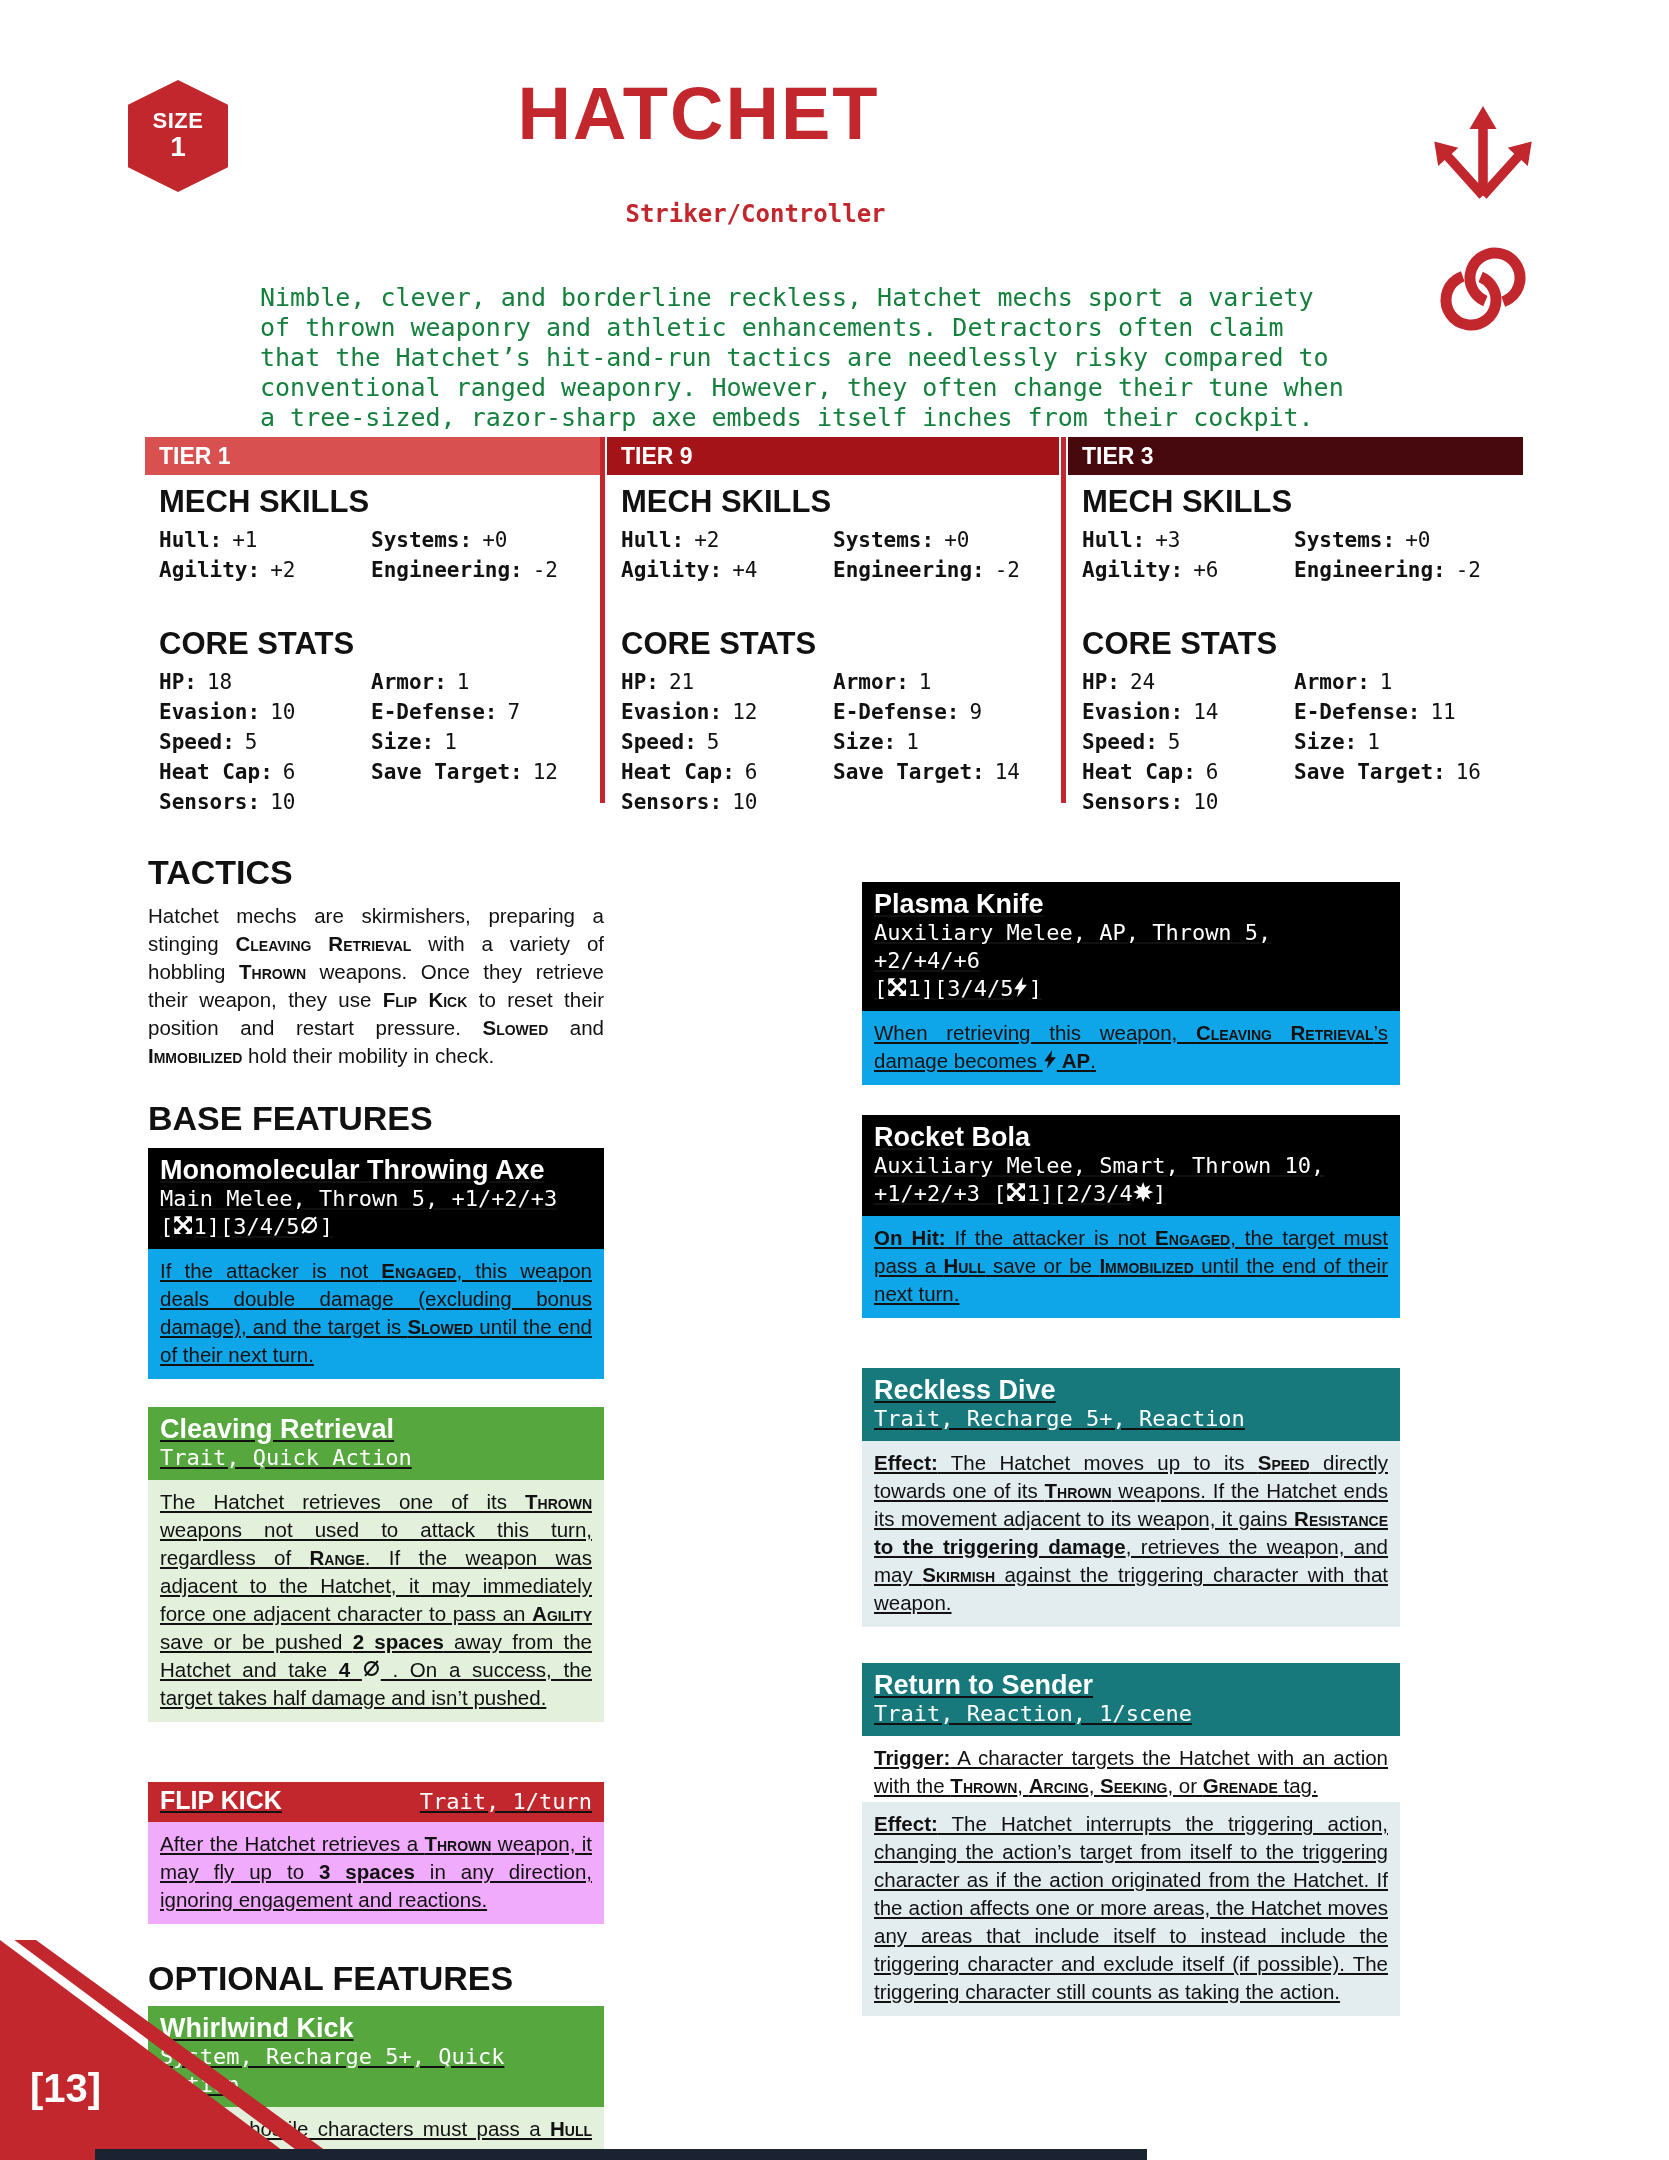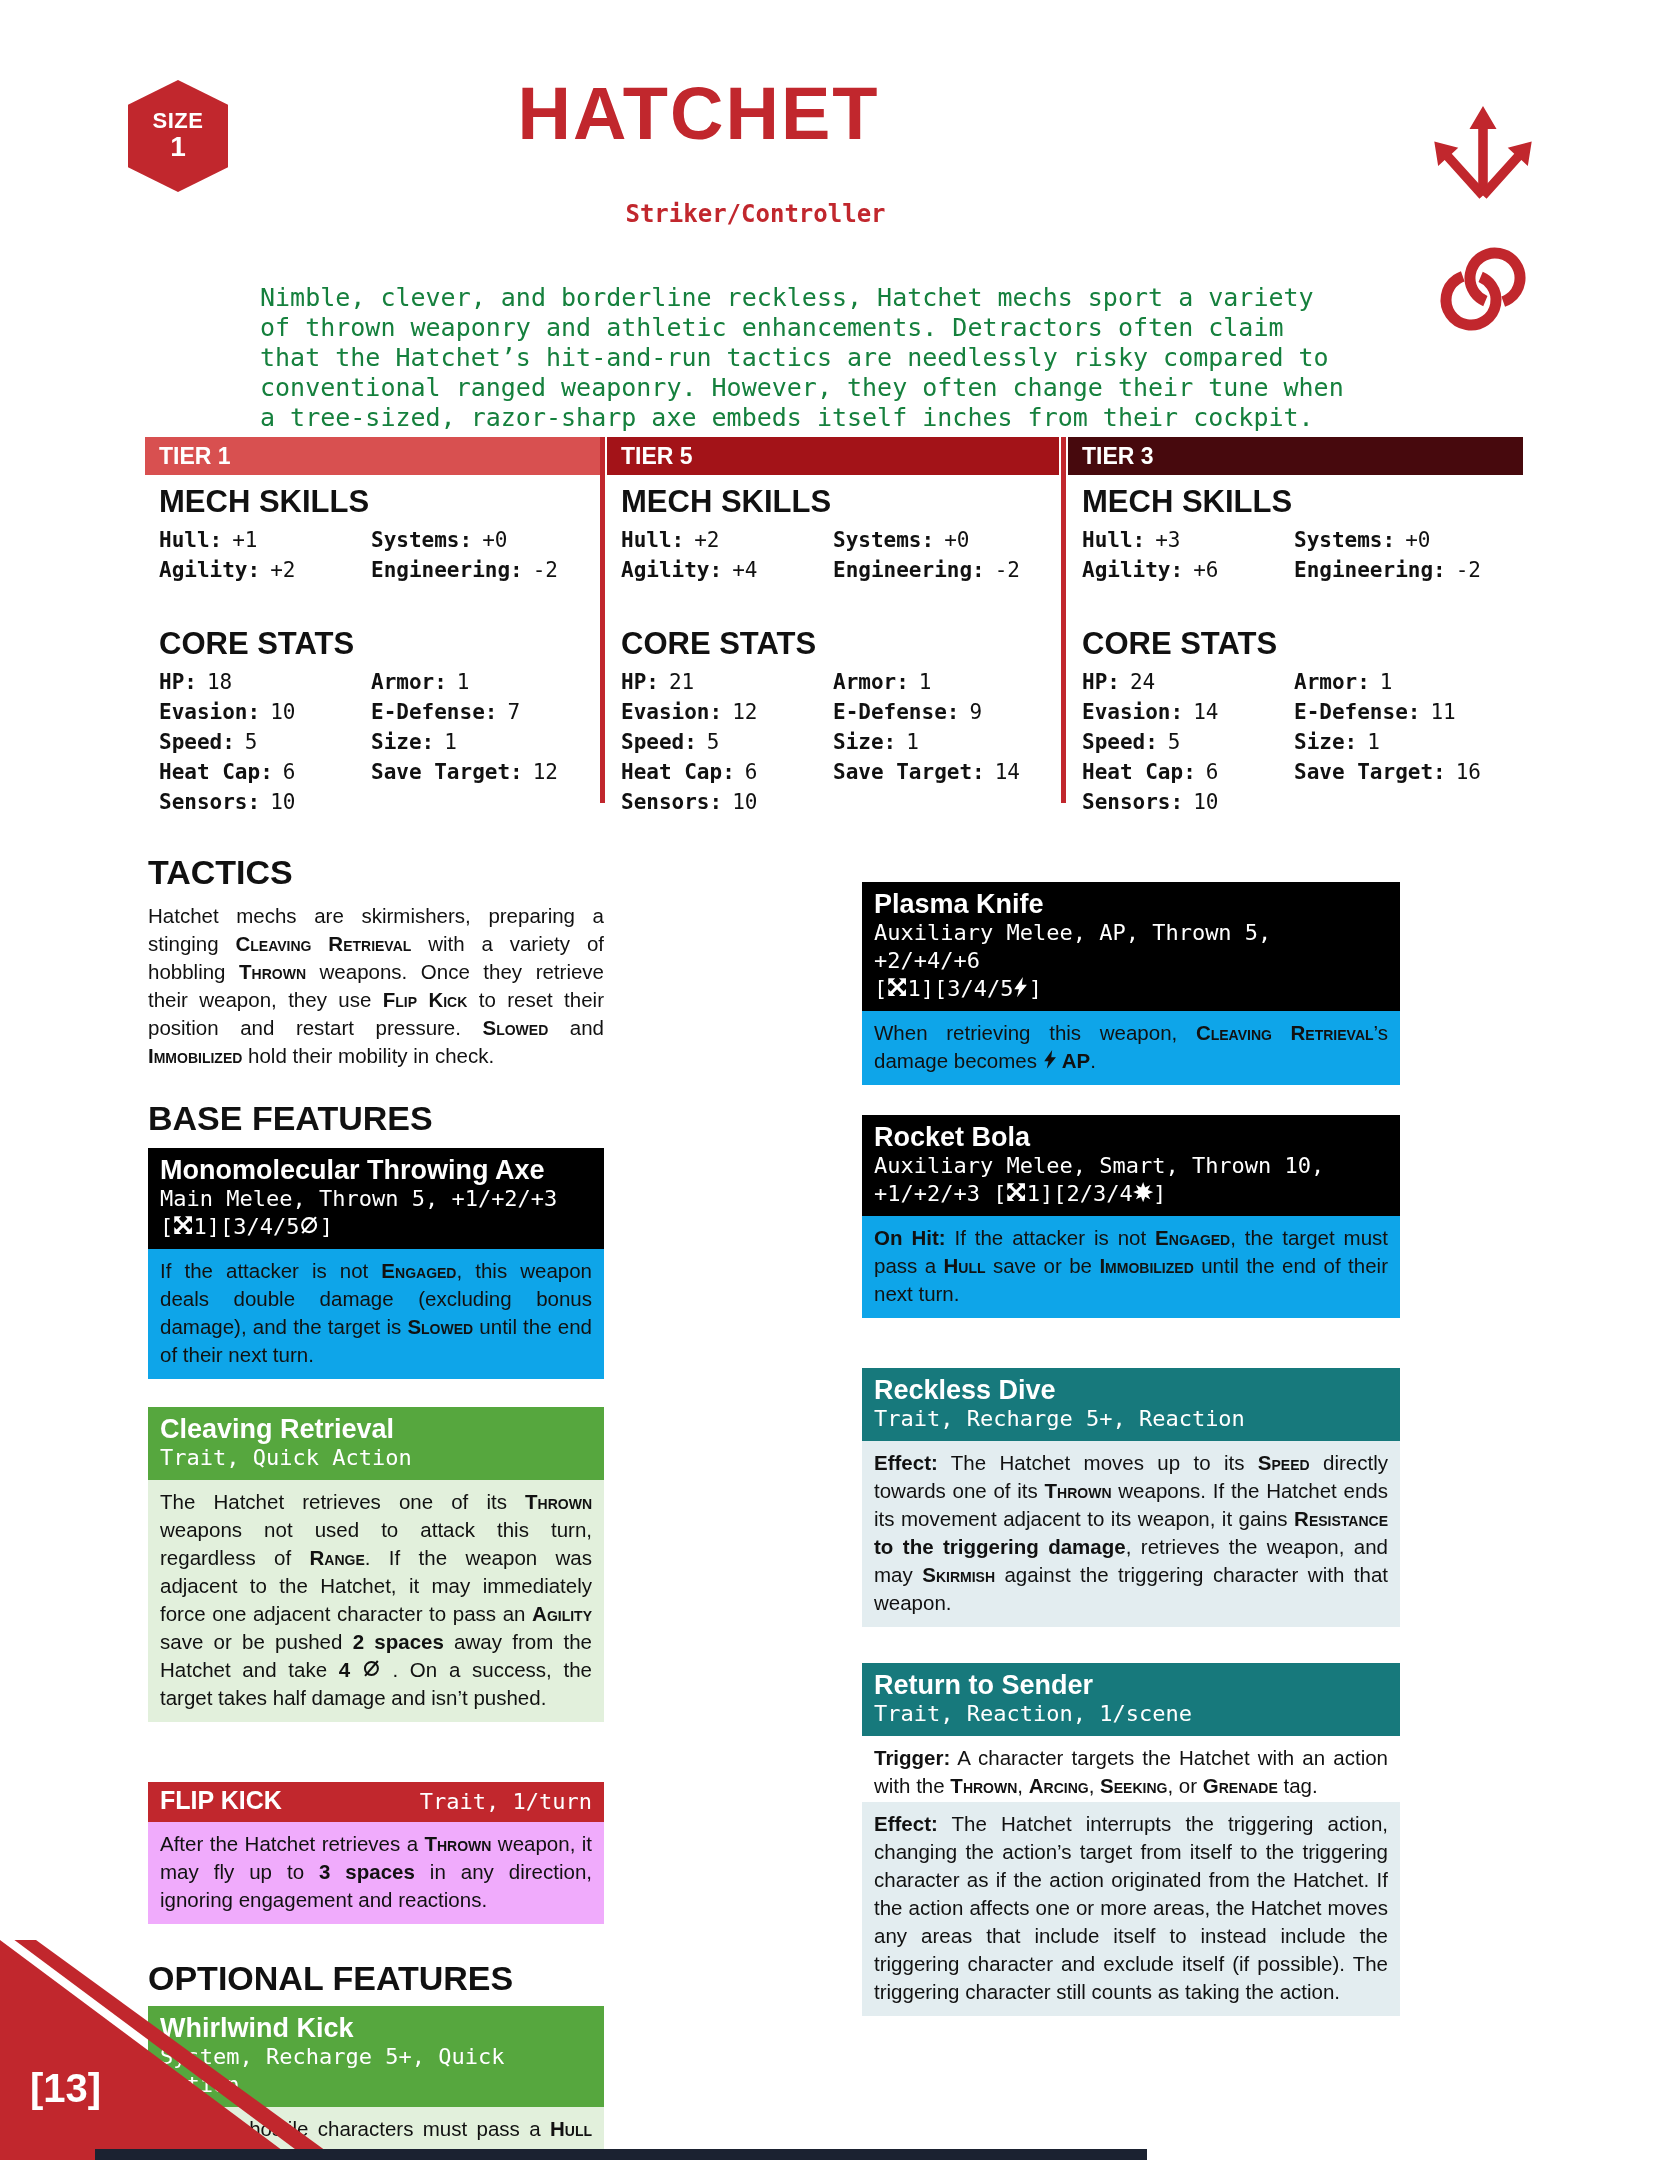--- a/index.html
+++ b/index.html
@@ -39,21 +39,21 @@
   .stat .sl{font-weight:700;margin-right:10px;}
   .core-gap{height:42px;}
 
   
   .col-left{left:148px;top:852px;width:456px;}
   .col-right{left:862px;top:882px;width:538px;}
   .sec-h{font:700 34px/40px "Liberation Sans",sans-serif;margin:0 0 10px;}
   .sec-h.mt{margin-top:28px;}
   .sec-h.mt2{margin-top:34px;margin-bottom:8px;}
 
-  .feature{margin:0;}
+  .feature{margin:0;text-decoration:underline;}
   .f-head{padding:7px 12px 8px;color:#fff;box-sizing:border-box;}
   .f-head .f-name{display:block;font:700 27px/30px "Liberation Sans",sans-serif;}
   .f-head .f-tags{display:block;font:22px/28px "DejaVu Sans Mono",monospace;}
   .f-head .f-profile{display:block;font:22px/28px "DejaVu Sans Mono",monospace;}
   .f-head.black{background:#000000;}
   .f-head.green{background:#56a73e;}
   .f-head.teal{background:#17797c;}
   .f-head.red{background:#c1272d;display:flex;justify-content:space-between;align-items:baseline;padding-top:4px;padding-bottom:6px;}
   .f-head.red .f-name{font:700 25px/28px "Liberation Sans",sans-serif;}
   .f-head.red .f-tags{font:22px/28px "DejaVu Sans Mono",monospace;}
@@ -140,21 +140,21 @@
       <div class="stat"><span class="sl">Size:</span><span class="sv">1</span></div>
       <div class="stat"><span class="sl">Heat Cap:</span><span class="sv">6</span></div>
       <div class="stat"><span class="sl">Save Target:</span><span class="sv">12</span></div>
       <div class="stat"><span class="sl">Sensors:</span><span class="sv">10</span></div>
       <div></div>
     </div>
   </div>
 </div>
 
 <div class="abs tier-col t2">
-  <div class="tier-bar">TIER 5</div>
+  <div class="tier-bar">TIER 9</div>
   <div class="tier-content">
     <div class="tc-h">MECH SKILLS</div>
     <div class="stat-grid">
       <div class="stat"><span class="sl">Hull:</span><span class="sv">+2</span></div>
       <div class="stat"><span class="sl">Systems:</span><span class="sv">+0</span></div>
       <div class="stat"><span class="sl">Agility:</span><span class="sv">+4</span></div>
       <div class="stat"><span class="sl">Engineering:</span><span class="sv">-2</span></div>
     </div>
     <div class="core-gap"></div>
     <div class="tc-h">CORE STATS</div>

